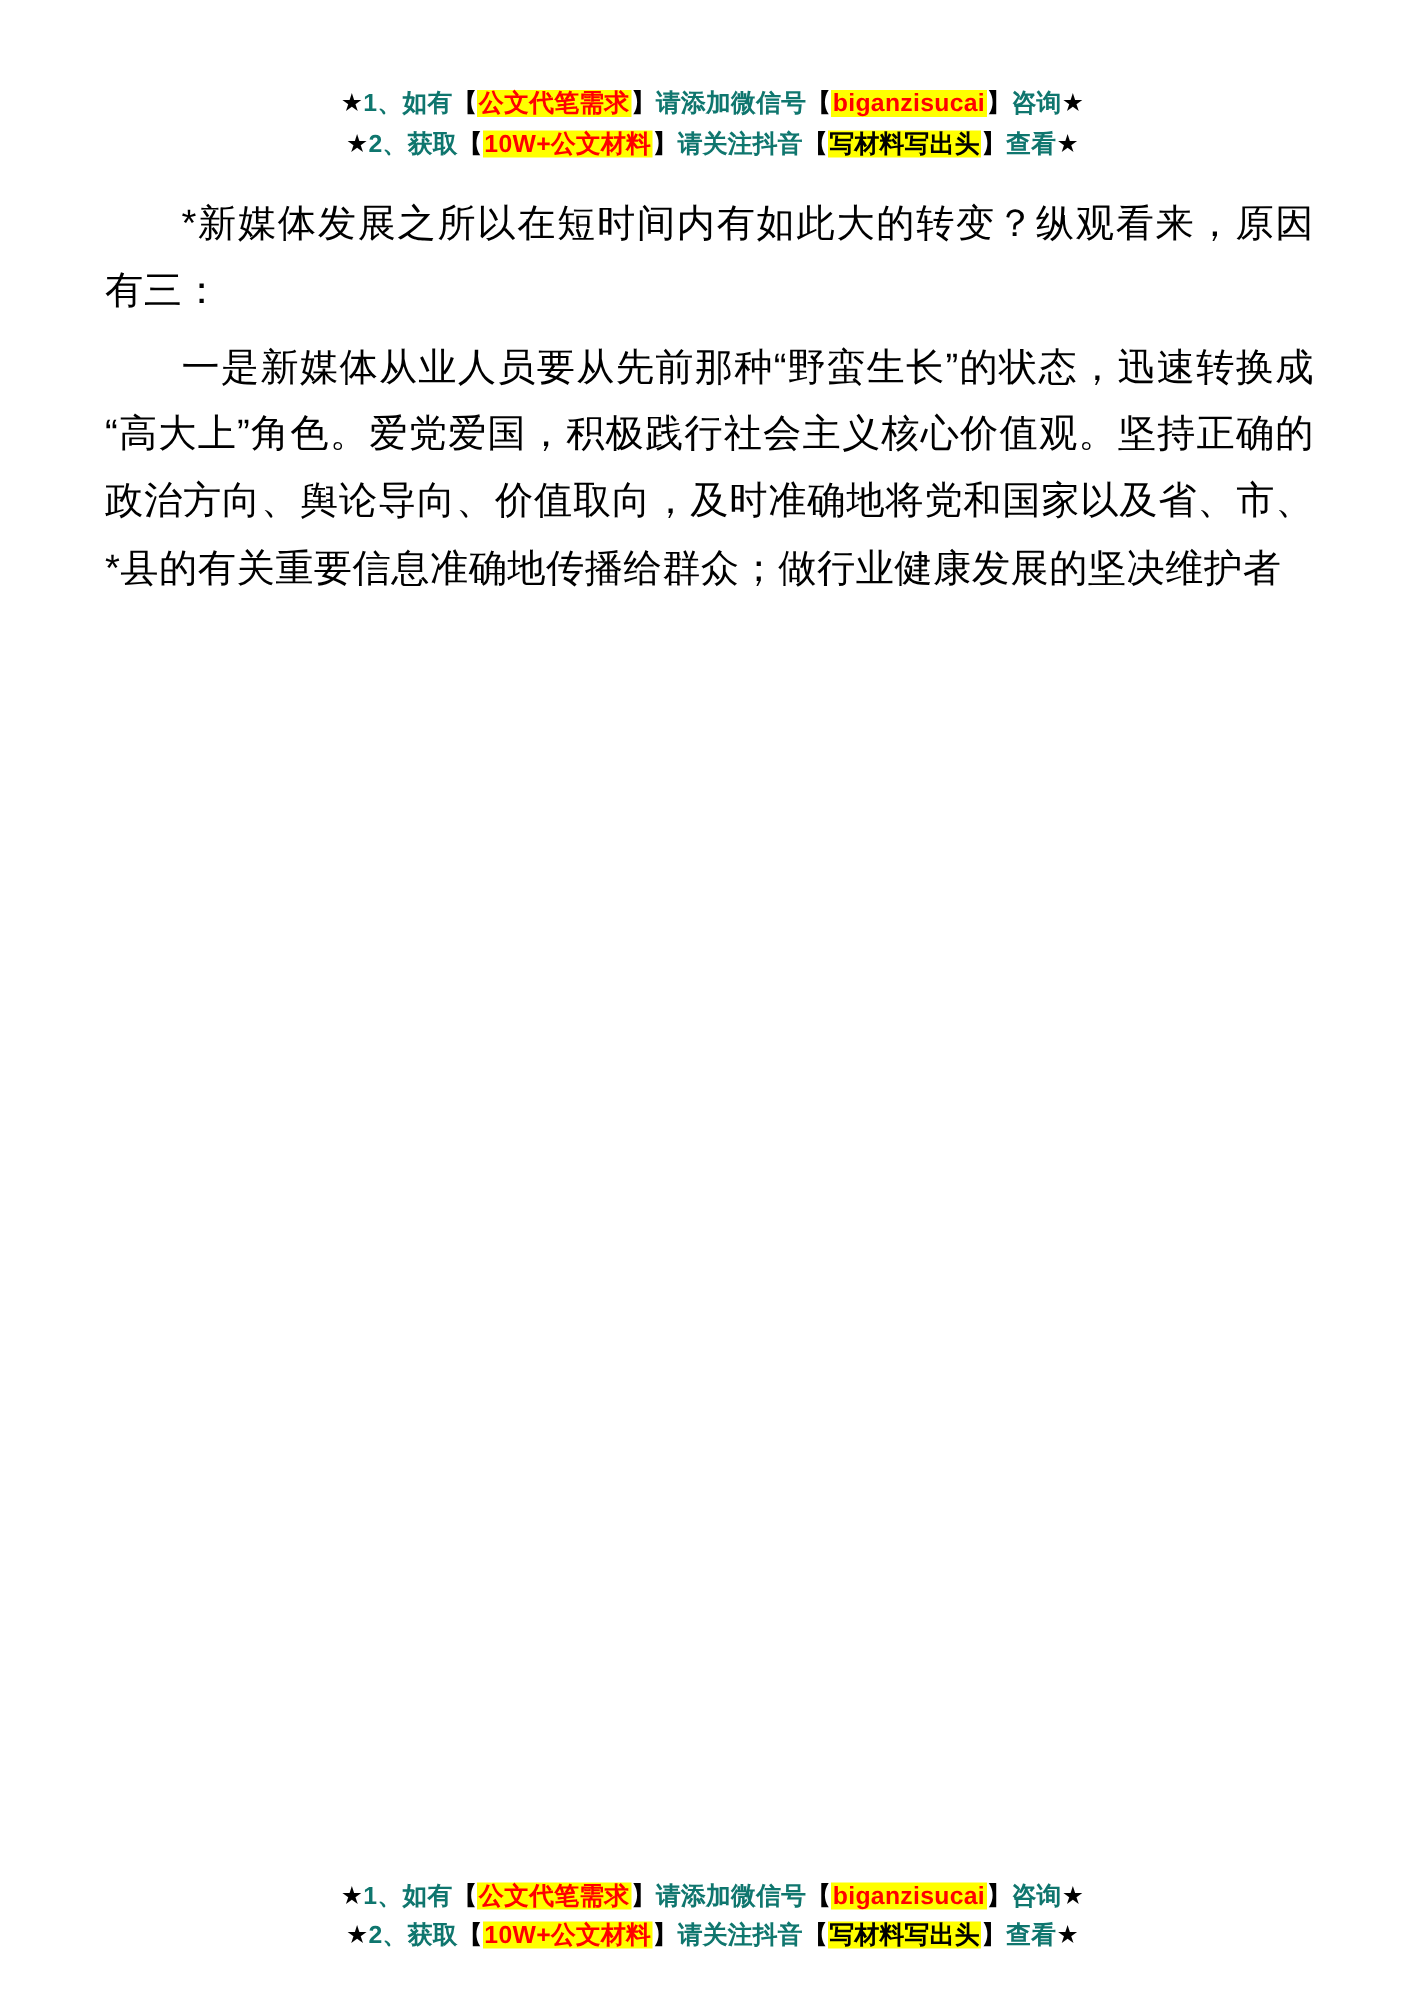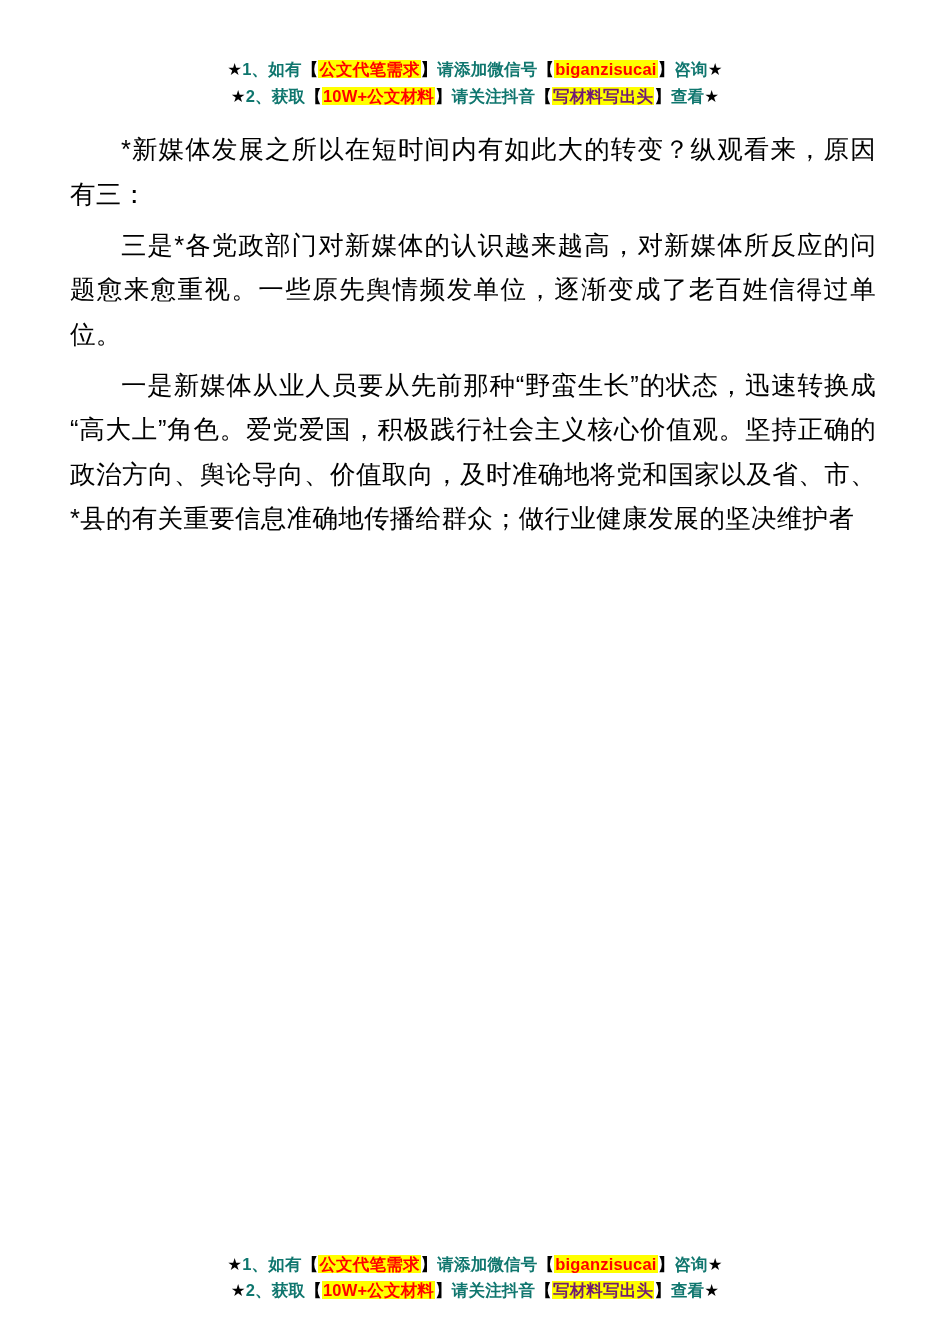--- a/index.html
+++ b/index.html
@@ -37,21 +37,21 @@
   .promo-bottom { margin-top: auto; padding-top: 14px; }
   .promo .line { display: block; }
   .promo .star { color: #000000; }
   .promo .hl-red {
     color: #ff0000;
     background: #ffff00;
     padding: 0 1px;
     text-align: center;
   }
   .promo .hl-black {
-    color: #701a75;
+    color: #000000;
     background: #ffff00;
     padding: 0 1px;
   }
   .promo .plain { color: #0f766e; }
   .promo .brk { color: #000000; }
 
   
   .doc-body {
     font-size: 25.5px;
     line-height: 1.75;
@@ -73,21 +73,20 @@
     <span class="line">
       <span class="star">★</span><span class="plain">1、如有</span><span class="brk">【</span><span class="hl-red">公文代笔需求</span><span class="brk">】</span><span class="plain">请添加微信号</span><span class="brk">【</span><span class="hl-red">biganzisucai</span><span class="brk">】</span><span class="plain">咨询</span><span class="star">★</span>
     </span>
     <span class="line">
       <span class="star">★</span><span class="plain">2、获取</span><span class="brk">【</span><span class="hl-red">10W+公文材料</span><span class="brk">】</span><span class="plain">请关注抖音</span><span class="brk">【</span><span class="hl-black">写材料写出头</span><span class="brk">】</span><span class="plain">查看</span><span class="star">★</span>
     </span>
   </div>
 
   <div class="doc-body">
     <p>*新媒体发展之所以在短时间内有如此大的转变？纵观看来，原因有三：</p>
-    <p>三是*各党政部门对新媒体的认识越来越高，对新媒体所反应的问题愈来愈重视。一些原先舆情频发单位，逐渐变成了老百姓信得过单位。</p>
     <p>一是新媒体从业人员要从先前那种“野蛮生长”的状态，迅速转换成“高大上”角色。爱党爱国，积极践行社会主义核心价值观。坚持正确的政治方向、舆论导向、价值取向，及时准确地将党和国家以及省、市、*县的有关重要信息准确地传播给群众；做行业健康发展的坚决维护者</p>
   </div>
 
   <div class="promo promo-bottom">
     <span class="line">
       <span class="star">★</span><span class="plain">1、如有</span><span class="brk">【</span><span class="hl-red">公文代笔需求</span><span class="brk">】</span><span class="plain">请添加微信号</span><span class="brk">【</span><span class="hl-red">biganzisucai</span><span class="brk">】</span><span class="plain">咨询</span><span class="star">★</span>
     </span>
     <span class="line">
       <span class="star">★</span><span class="plain">2、获取</span><span class="brk">【</span><span class="hl-red">10W+公文材料</span><span class="brk">】</span><span class="plain">请关注抖音</span><span class="brk">【</span><span class="hl-black">写材料写出头</span><span class="brk">】</span><span class="plain">查看</span><span class="star">★</span>
     </span>

